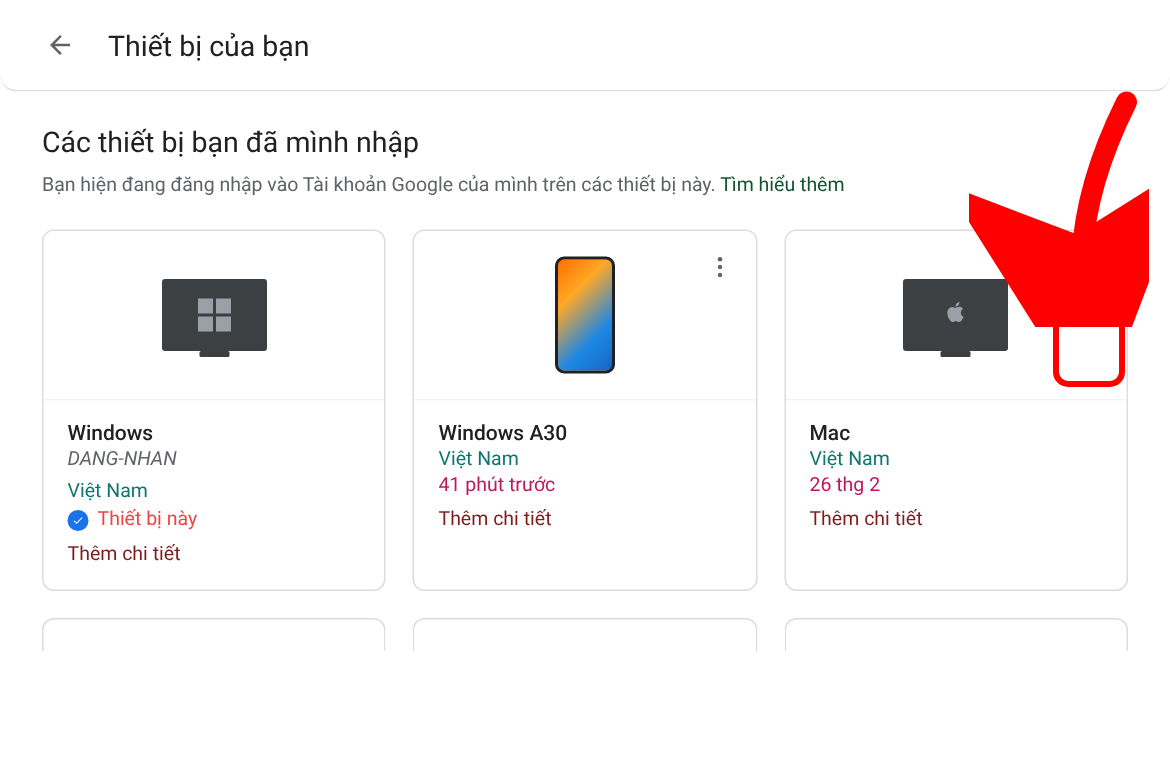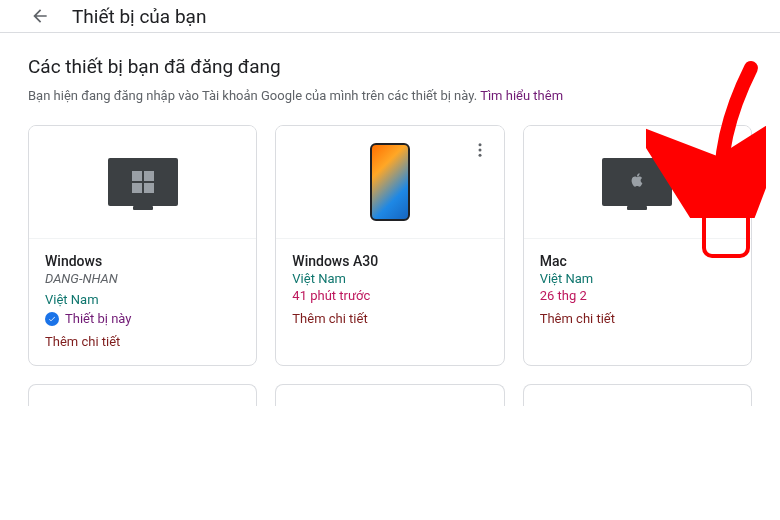--- a/index.html
+++ b/index.html
@@ -7,22 +7,23 @@
       font-family: 'Google Sans', Roboto, Arial, sans-serif;
       background: #fff;
       width: 780px;
       height: 520px;
       overflow: hidden;
       position: relative;
     }
     .header {
       display: flex;
       align-items: center;
-      padding: 4px 28px;
+      padding: 18px 28px;
       border-bottom: 1px solid #dadce0;
+      border-radius: 11px;
     }
     .back-btn {
       width: 24px;
       height: 24px;
       display: flex;
       align-items: center;
       justify-content: center;
       cursor: pointer;
       margin-right: 20px;
       color: #5f6368;
@@ -40,21 +41,21 @@
       color: #202124;
       font-weight: 400;
       margin-bottom: 10px;
     }
     .section-desc {
       font-size: 13px;
       color: #5f6368;
       margin-bottom: 22px;
     }
     .learn-more {
-      color: #701a75;
+      color: #14532d;
       cursor: pointer;
     }
     .cards-row {
       display: flex;
       gap: 18px;
       margin-bottom: 18px;
     }
     .card {
       flex: 1;
       border: 1px solid #dadce0;
@@ -107,21 +108,21 @@
     }
     .device-time {
       font-size: 13px;
       color: #be185d;
       margin-bottom: 8px;
     }
     .this-device {
       display: flex;
       align-items: center;
       font-size: 13px;
-      color: #701a75;
+      color: #ef4444;
       margin-bottom: 8px;
       margin-top: 4px;
     }
     .check-badge {
       width: 14px;
       height: 14px;
       background: #1a73e8;
       border-radius: 50%;
       display: inline-flex;
       align-items: center;
@@ -232,21 +233,21 @@
 <div class="header">
   <div class="back-btn">
     <svg width="20" height="20" viewBox="0 0 24 24">
       <path d="M20 11H7.83l5.59-5.59L12 4l-8 8 8 8 1.41-1.41L7.83 13H20v-2z" fill="currentColor"></path>
     </svg>
   </div>
   <div class="header-title">Thiết bị của bạn</div>
 </div>
 
 <div class="content">
-  <div class="section-title">Các thiết bị bạn đã đăng đang</div>
+  <div class="section-title">Các thiết bị bạn đã mình nhập</div>
   <div class="section-desc">
     <span>Bạn hiện đang đăng nhập vào Tài khoản Google của mình trên các thiết bị này. </span><span class="learn-more">Tìm hiểu thêm</span>
   </div>
 
   <div class="cards-row">
 
     <div class="card">
       <div class="card-image-area">
         <div class="monitor-icon">
           <div class="windows-squares">

